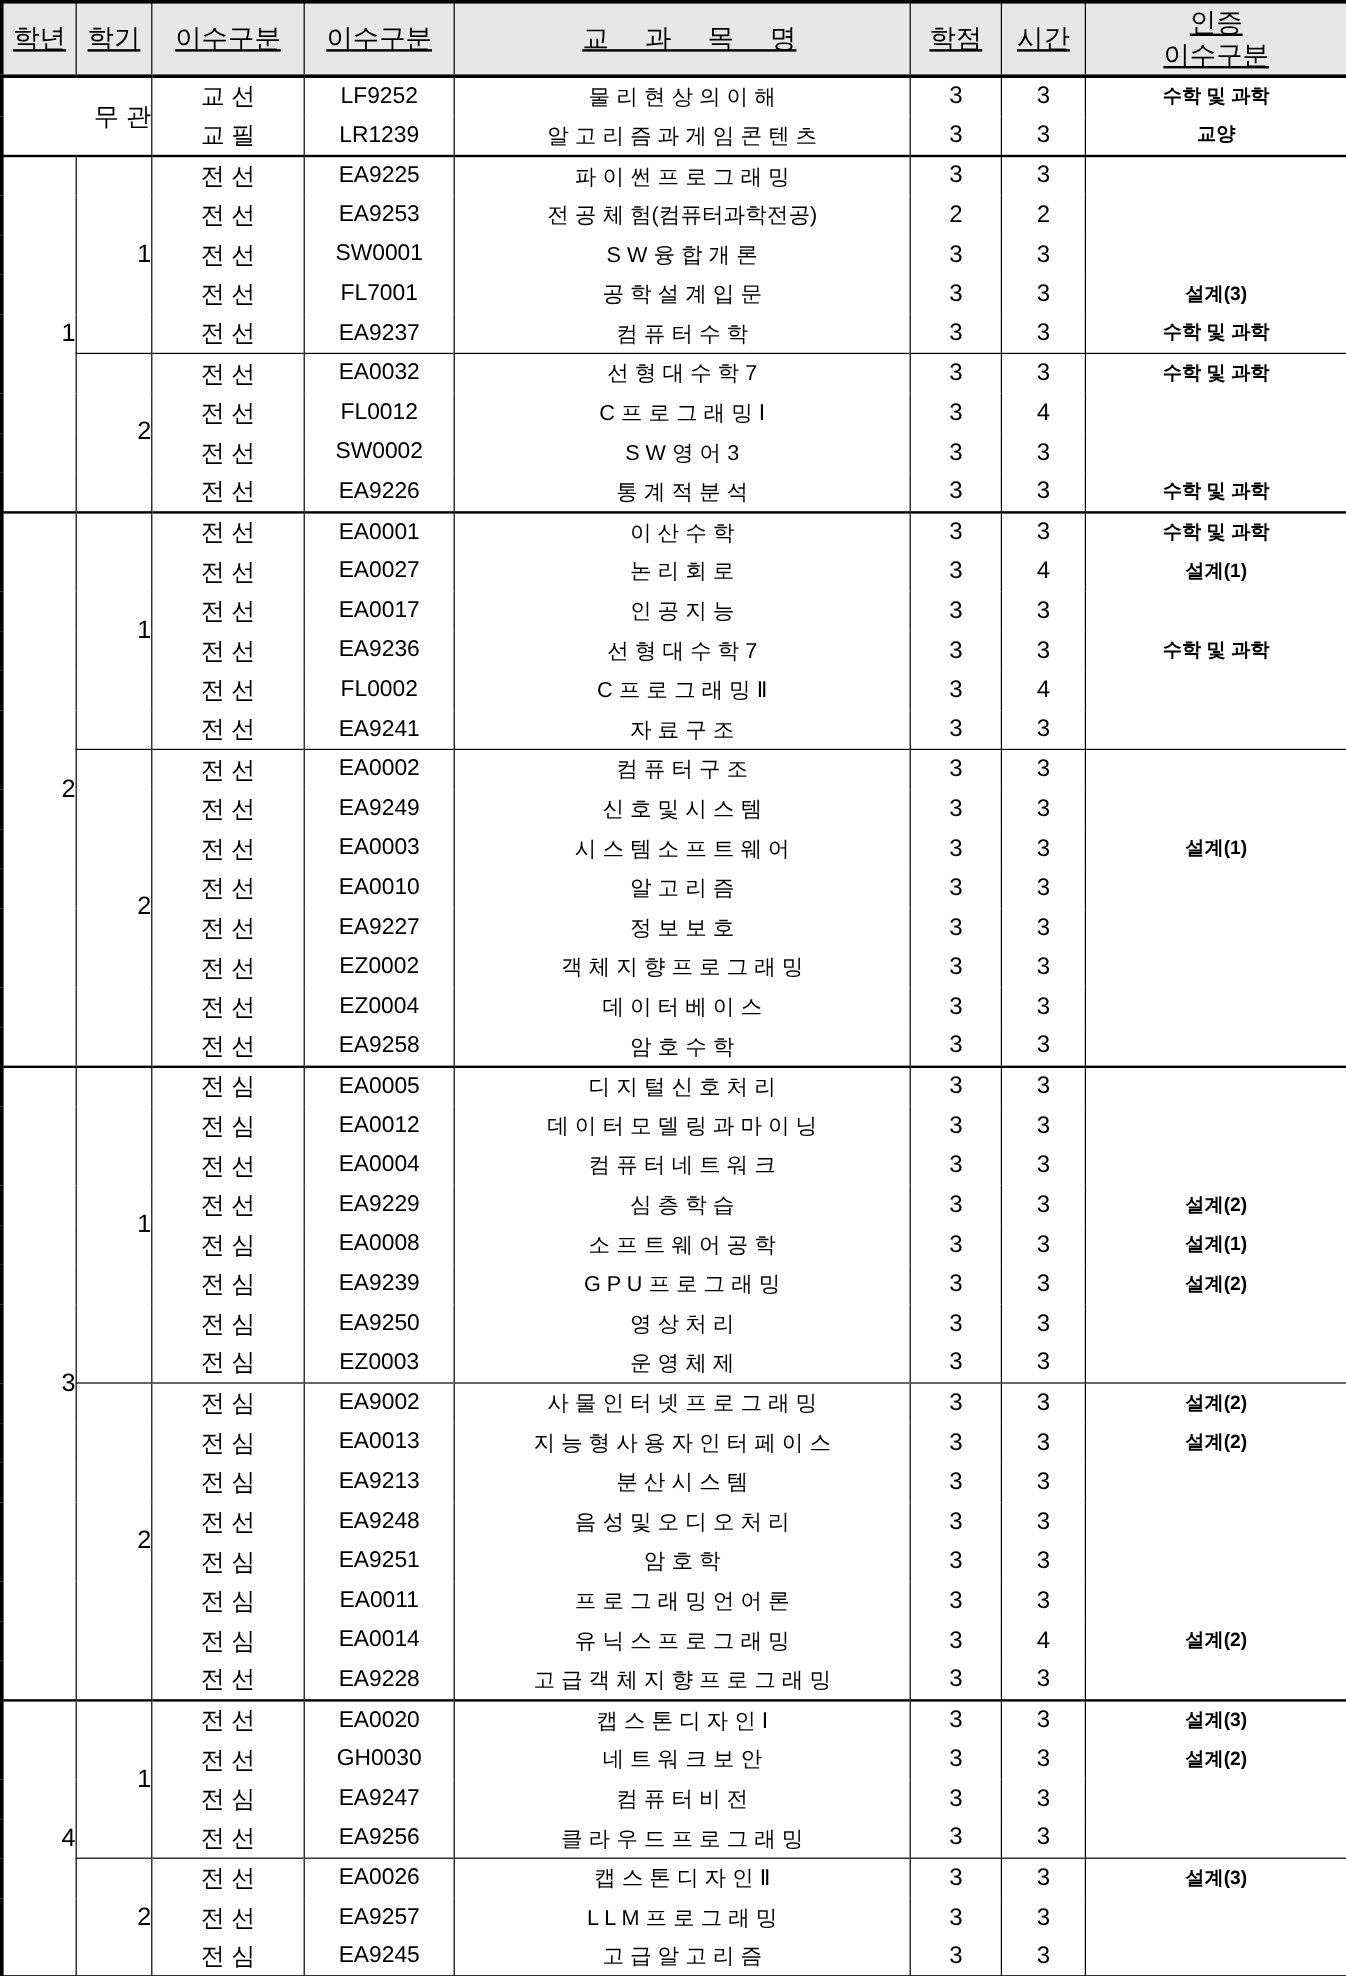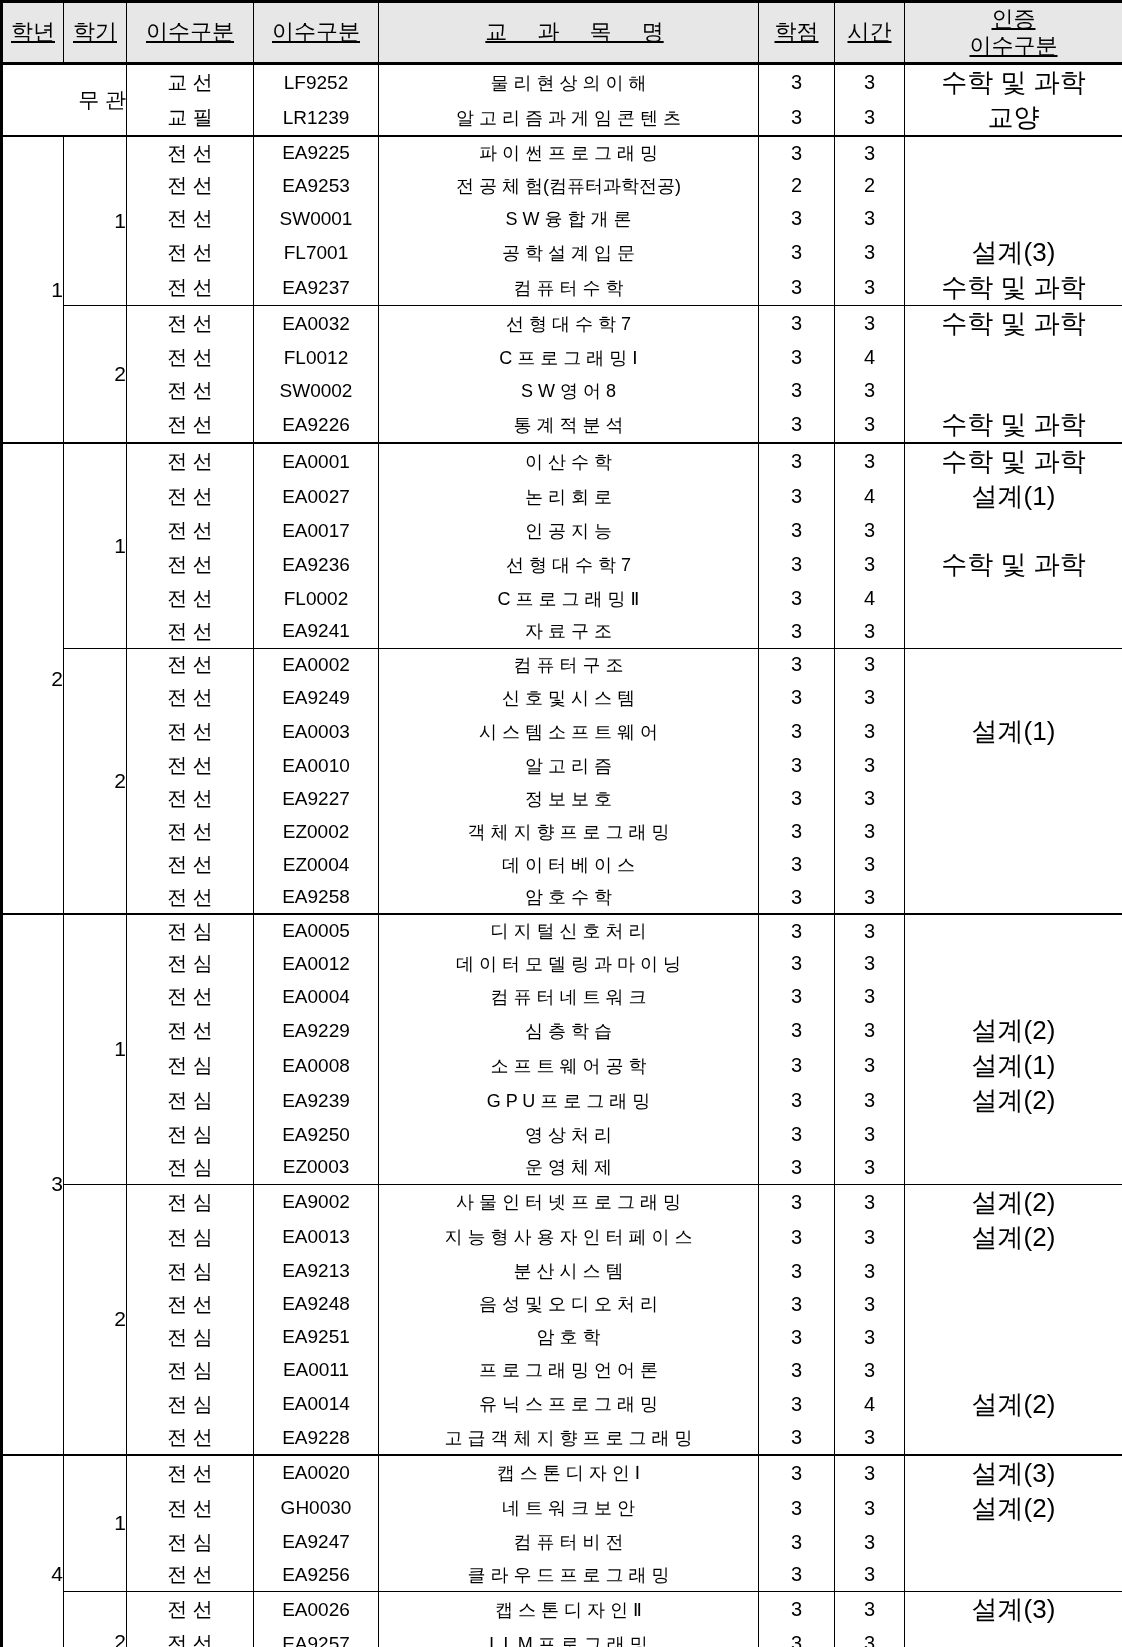--- a/index.html
+++ b/index.html
@@ -60,21 +60,22 @@
     font-size: 19px;
     margin-top: 39px;
   }
   td.name {
     font-size: 18px;
   }
   td.num {
     font-size: 20px;
   }
   td.cert {
-    font-size: 26px;
+    font-size: 16px;
+    font-weight: bold;
   }
   td.year, td.sem {
     font-size: 21px;
     text-align: right;
   }
 </style>
 </head>
 <body>
 
 <table class="curriculum">
@@ -173,21 +174,21 @@
         <td class="type">전 선</td>
         <td class="code">FL0012</td>
         <td class="name">C 프 로 그 래 밍 Ⅰ</td>
         <td class="num">3</td>
         <td class="num">4</td>
         <td class="cert"></td>
       </tr>
       <tr>
         <td class="type">전 선</td>
         <td class="code">SW0002</td>
-        <td class="name">S W 영 어 8</td>
+        <td class="name">S W 영 어 3</td>
         <td class="num">3</td>
         <td class="num">3</td>
         <td class="cert"></td>
       </tr>
       <tr>
         <td class="type">전 선</td>
         <td class="code">EA9226</td>
         <td class="name">통 계 적 분 석</td>
         <td class="num">3</td>
         <td class="num">3</td>

